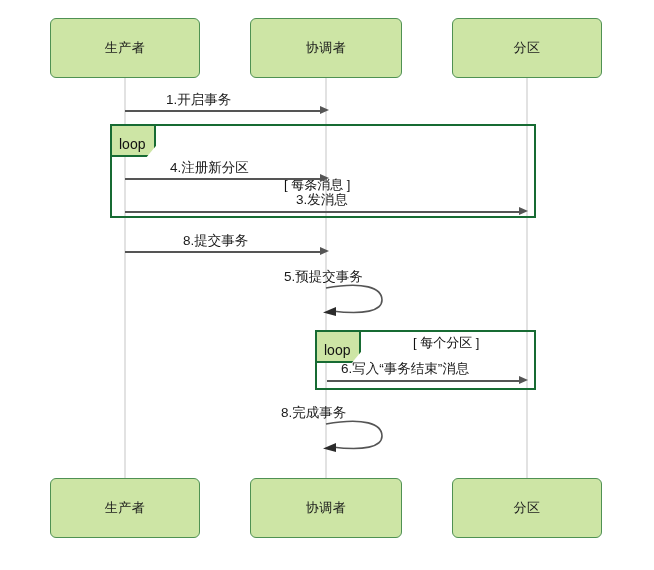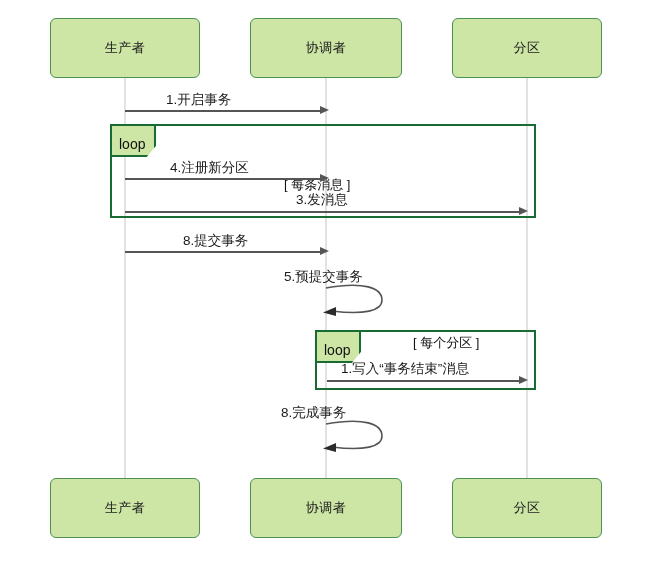--- a/index.html
+++ b/index.html
@@ -83,21 +83,21 @@
   <div class="msg-label" style="left:272px;top:268px;margin-left:12px;">5.预提交事务</div>
   <svg class="self-loop" style="left:320px;top:284px;" width="70" height="34" viewBox="0 0 70 34">
     <path d="M6,4 C44,-3 62,4 62,16 C62,27 44,31 12,27" fill="none" stroke="#555" stroke-width="1.6"></path>
     <polygon points="16,23 3,28.5 16,32" fill="#2b2b2b"></polygon>
   </svg>
 
   <div class="loop-frame" style="left:315px;top:330px;width:221px;height:60px;"></div>
   <div class="loop-tag" style="left:317px;top:332px;">loop</div>
   <div class="loop-cond" style="left:383px;top:334px;margin-left:30px;">[ 每个分区 ]</div>
 
-  <div class="msg-label" style="left:341px;top:360px;">1.写入“事务结束”消息</div>
+  <div class="msg-label" style="left:341px;top:360px;">6.写入“事务结束”消息</div>
   <div class="arrow-line" style="left:327px;top:380px;width:195px;"></div>
   <div class="arrow-head" style="left:519px;top:376px;"></div>
 
   <div class="msg-label" style="left:281px;top:404px;">8.完成事务</div>
   <svg class="self-loop" style="left:320px;top:420px;" width="70" height="34" viewBox="0 0 70 34">
     <path d="M6,4 C44,-3 62,4 62,16 C62,27 44,31 12,27" fill="none" stroke="#555" stroke-width="1.6"></path>
     <polygon points="16,23 3,28.5 16,32" fill="#2b2b2b"></polygon>
   </svg>
 
   <div class="actor-box" style="left:50px;top:478px;width:150px;height:60px;">

